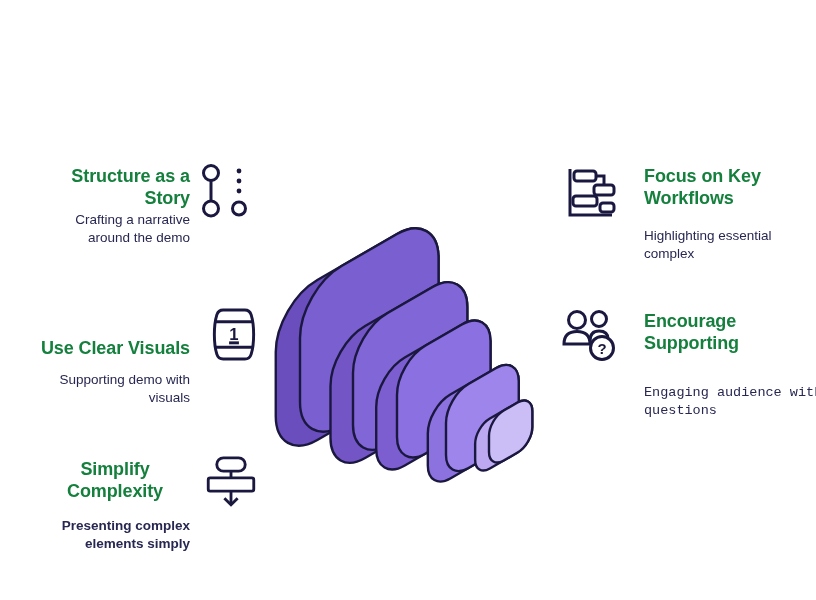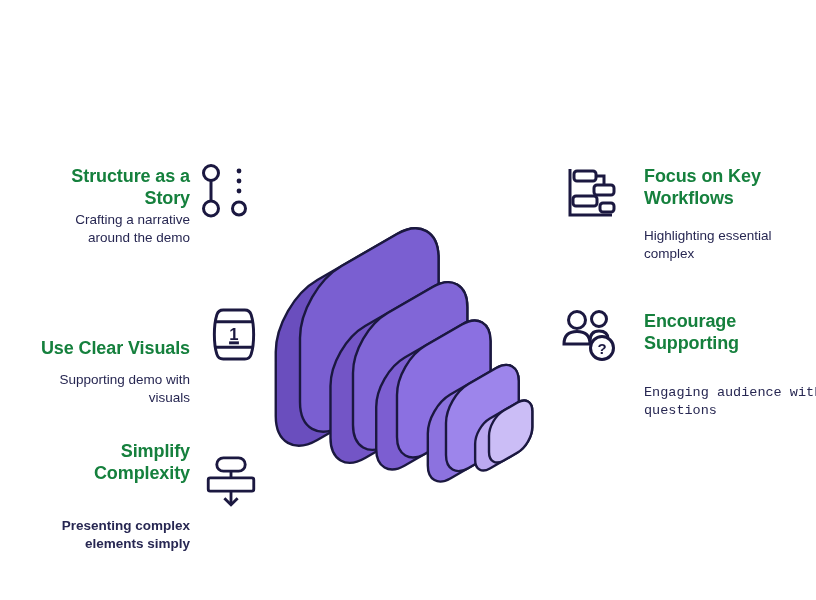--- a/index.html
+++ b/index.html
@@ -119,21 +119,21 @@
       <circle class="ic" cx="42" cy="42" r="11.5" fill="#ffffff"></circle>
       <text class="ic-txt" x="42" y="47.5" font-size="15" text-anchor="middle">?</text>
     </svg>
     <div class="abs block-heading ta-l" style="left:625px;top:310px;width:175px;">Encourage
 Supporting</div>
     <div class="abs block-body ta-l" style="left:625px;top:384px;width:180px;font-family:Liberation Mono, monospace;">Engaging audience with
 questions</div>
   </div>
 
   <div class="abs">
-    <div class="abs block-heading ta-r" style="left:40px;top:440px;width:150px;">Simplify
+    <div class="abs block-heading ta-r" style="left:40px;top:458px;width:150px;text-align:center;">Simplify
 Complexity</div>
     <div class="abs block-body ta-r" style="left:20px;top:517px;width:170px;font-weight:bold;">Presenting complex
 elements simply</div>
     <svg class="abs icon-svg" style="left:205px;top:456px;" width="52" height="55" viewBox="0 0 54 58">
       <rect class="ic" x="12" y="2" width="30" height="14" rx="7"></rect>
       <line class="ic" x1="27" y1="16" x2="27" y2="23"></line>
       <rect class="ic" x="3" y="23" width="48" height="14" rx="2"></rect>
       <line class="ic" x1="27" y1="37" x2="27" y2="51"></line>
       <polyline class="ic" points="20,44.5 27,51.5 34,44.5"></polyline>
     </svg>

